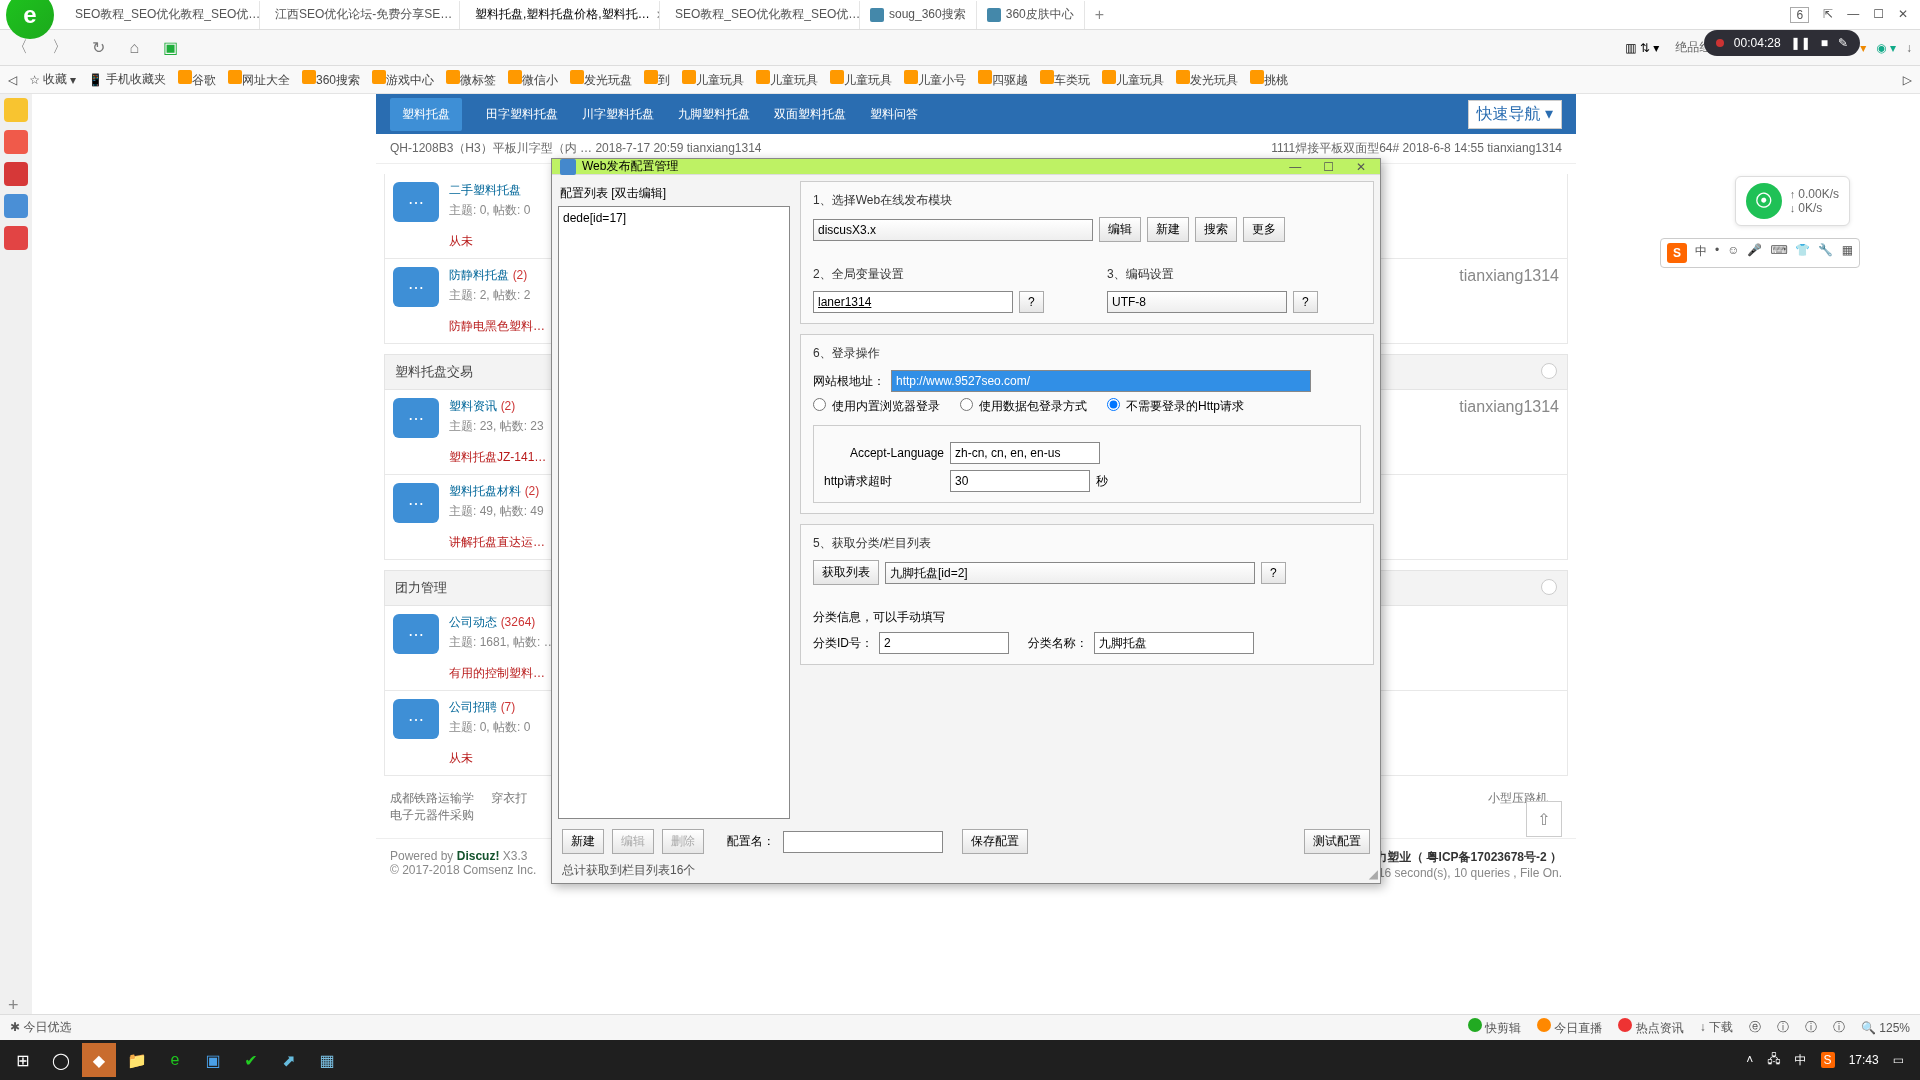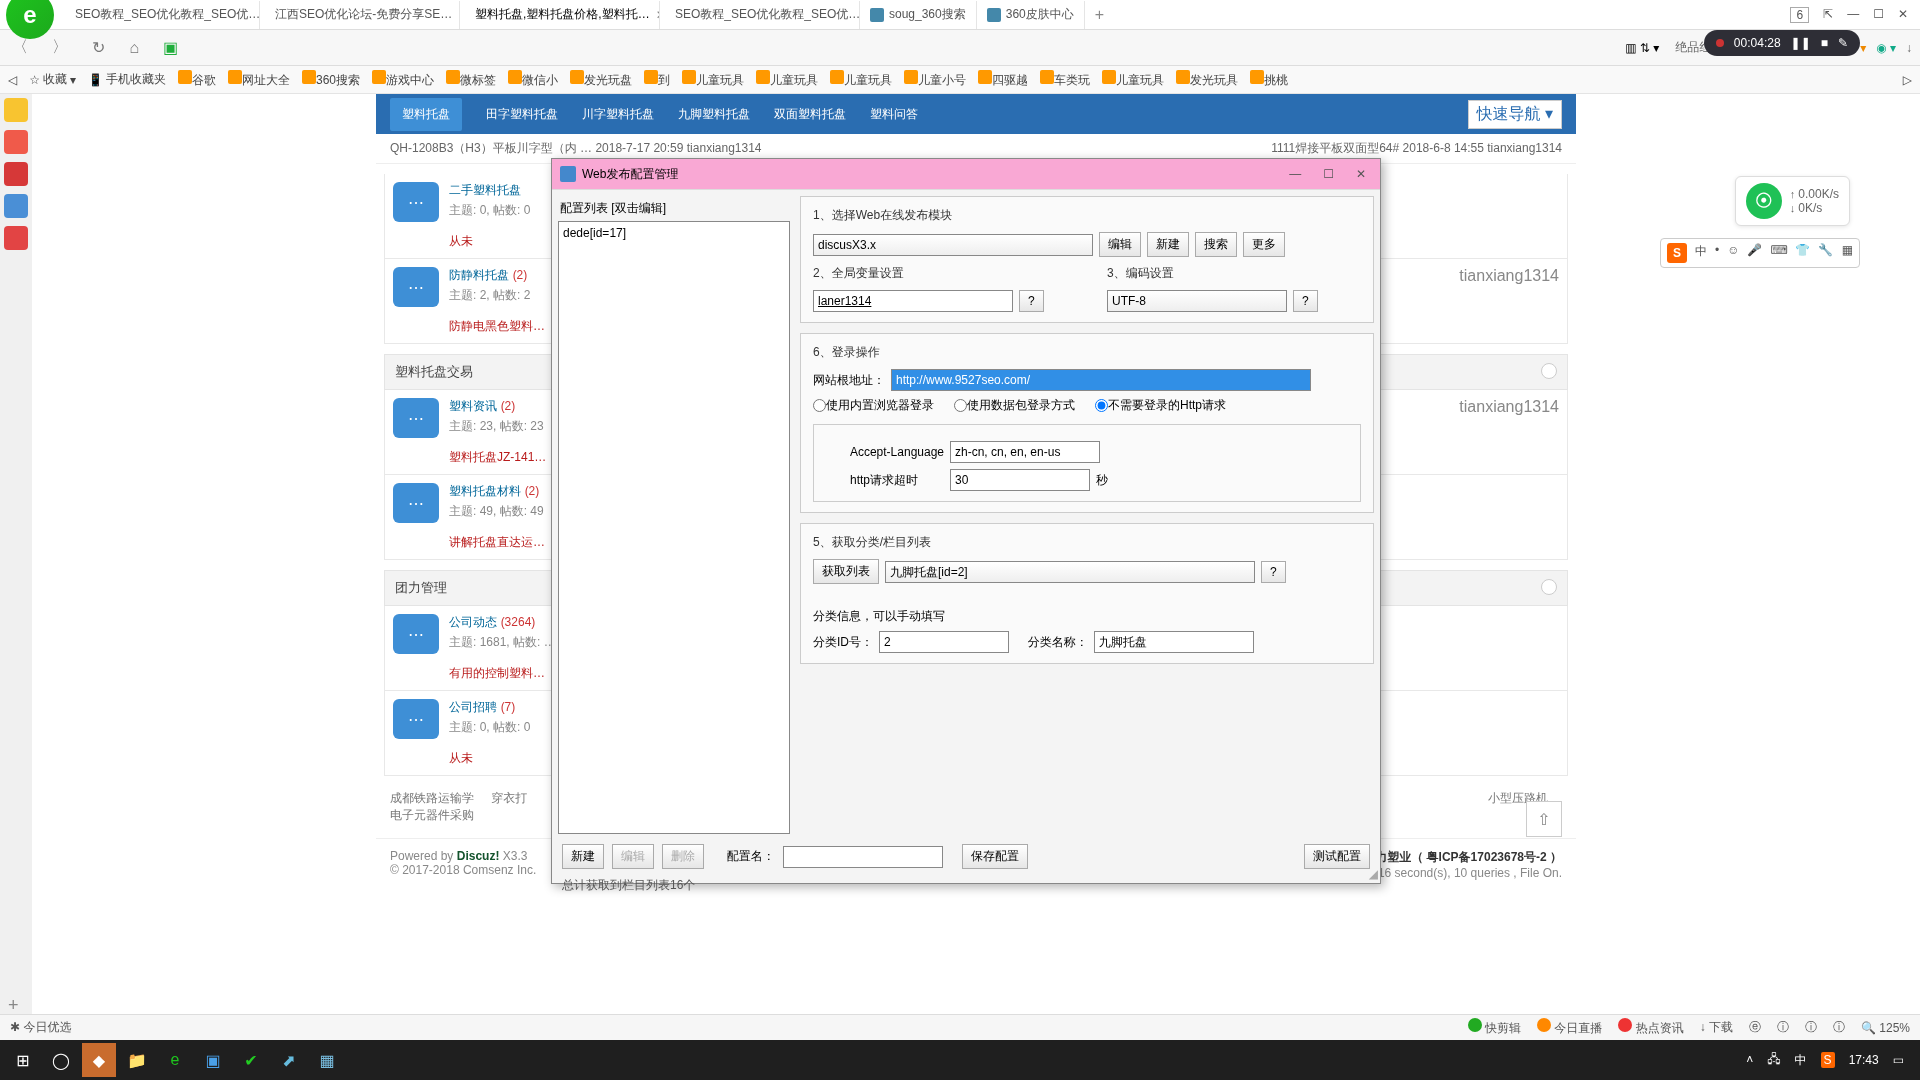--- a/index.html
+++ b/index.html
@@ -43,38 +43,38 @@
 .tinfo .sub{margin-top:3px}
 .tinfo .lnk{color:#b91c1c;margin-top:14px;display:inline-block}
 .tmeta{color:#888;text-align:right;font-size:16px}
 .foot-links{padding:14px;color:#777}
 .foot-links span{margin-right:14px}
 .powered{padding:10px 14px;color:#888;display:flex;justify-content:space-between;border-top:1px solid #eee}
 .powered .dz{color:#14532d;font-weight:bold}
 .scroll-top{width:36px;height:36px;border:1px solid #ccc;background:#fff;display:flex;align-items:center;justify-content:center;font-size:16px;color:#888}
 
 .dialog{position:absolute;left:551px;top:158px;width:830px;height:726px;background:#f4f4f4;border:1px solid #888;box-shadow:3px 3px 10px rgba(0,0,0,.3);z-index:100;font-family:SimSun}
-.dlg-title{height:16px;display:flex;align-items:center;padding:15px 8px;background:#f9a8d4;border-bottom:1px solid #ddd}
+.dlg-title{height:16px;display:flex;align-items:center;padding:0 8px;background:#bef264;border-bottom:1px solid #ddd}
 .dlg-title-ic{width:16px;height:16px;background:#48c;margin-right:6px;border-radius:2px}
 .dlg-wc{margin-left:auto;display:flex;gap:22px;color:#555;font-size:14px;padding-right:6px}
 .dlg-body{display:flex;height:650px;padding:6px}
 .cfg-left{width:232px;display:flex;flex-direction:column}
 .cfg-left-hd{font-size:12px;padding:4px 2px}
 .cfg-list{border:1px solid #888;background:#fff;flex:1;padding:4px;font-family:monospace}
 .cfg-right{flex:1;padding-left:10px}
 .grp{border:1px solid #ccc;background:#fafafa;margin-bottom:10px;padding:10px 12px;position:relative}
 .grp-label{font-size:12px;color:#333;margin-bottom:8px}
 .grp-row{display:flex;align-items:center;gap:6px;margin-top:6px}
 .d-btn{border:1px solid #aaa;background:linear-gradient(#fff,#e6e6e6);padding:3px 8px;font-size:12px;cursor:pointer}
 .d-select,.d-input{border:1px solid #888;background:#fff;padding:2px 4px;font-size:12px;height:22px}
 .d-select{appearance:none;background:linear-gradient(#fff,#eee)}
 .wide{width:280px}
 .url-in{width:420px;background:#318fe6;color:#fff}
 .sub-box{border:1px solid #ccc;padding:10px;margin-top:10px}
-.radio{display:flex;align-items:center;gap:0;margin-right:14px}
+.radio{display:flex;align-items:flex-start;gap:6px;margin-right:14px}
 .dlg-foot{display:flex;align-items:center;gap:8px;padding:4px 10px}
 .dlg-status{padding:4px 10px;color:#555}
 .resize-grip{position:absolute;right:2px;bottom:2px;color:#aaa}
 
 .net-widget{position:absolute;right:70px;top:176px;background:#fff;border:1px solid #ddd;border-radius:6px;padding:6px 10px;display:flex;gap:8px;align-items:center;box-shadow:0 1px 4px rgba(0,0,0,.1);z-index:60}
 .net-sig{width:36px;height:36px;border-radius:50%;background:#1fc156;display:flex;align-items:center;justify-content:center;color:#fff;font-size:18px}
 .ime-bar{position:absolute;right:60px;top:238px;background:#fff;border:1px solid #ccc;border-radius:4px;padding:4px 6px;display:flex;gap:8px;z-index:60;color:#555}
 .ime-sogou{width:20px;height:20px;background:#f60;border-radius:3px;color:#fff;display:flex;align-items:center;justify-content:center;font-weight:bold}
 
 .statusbar{position:absolute;left:0;right:0;bottom:40px;height:26px;background:#f6f6f6;border-top:1px solid #ddd;display:flex;align-items:center;padding:0 10px;gap:16px;color:#555}
@@ -309,21 +309,21 @@
             <div class="grp-label">1、选择Web在线发布模块</div>
             <div class="grp-row">
               <select class="d-select wide"><option>discusX3.x</option></select>
               <button class="d-btn">编辑</button>
               <button class="d-btn">新建</button>
               <button class="d-btn">搜索</button>
               <button class="d-btn">更多</button>
             </div>
           </div>
         </div>
-        <div style="display:flex;gap:40px;margin-top:8px">
+        <div style="display:flex;gap:40px;margin-top:24px">
           <div style="flex:1">
             <div class="grp-label">2、全局变量设置</div>
             <div class="grp-row">
               <input class="d-input" style="width: 200px; text-decoration: underline;" value="laner1314">
               <button class="d-btn">?</button>
             </div>
           </div>
           <div style="flex:1">
             <div class="grp-label">3、编码设置</div>
             <div class="grp-row">
@@ -353,21 +353,21 @@
               <input type="radio" name="lm" checked="" style="">
               <span>不需要登录的Http请求</span>
             </label>
         </div>
         <div class="sub-box">
           <div class="grp-row">
             <span style="width:120px;text-align:right">Accept-Language</span>
             <input class="d-input" style="width: 150px;" value="zh-cn, cn, en, en-us">
           </div>
           <div class="grp-row">
-            <span style="width:120px;text-align:center">http请求超时</span>
+            <span style="width:120px;text-align:left">http请求超时</span>
             <input class="d-input" type="number" style="width: 140px;" value="30">
             <span>秒</span>
           </div>
         </div>
       </div>
 
       <div class="grp">
         <div class="grp-label">5、获取分类/栏目列表</div>
         <div class="grp-row">
           <button class="d-btn">获取列表</button>

